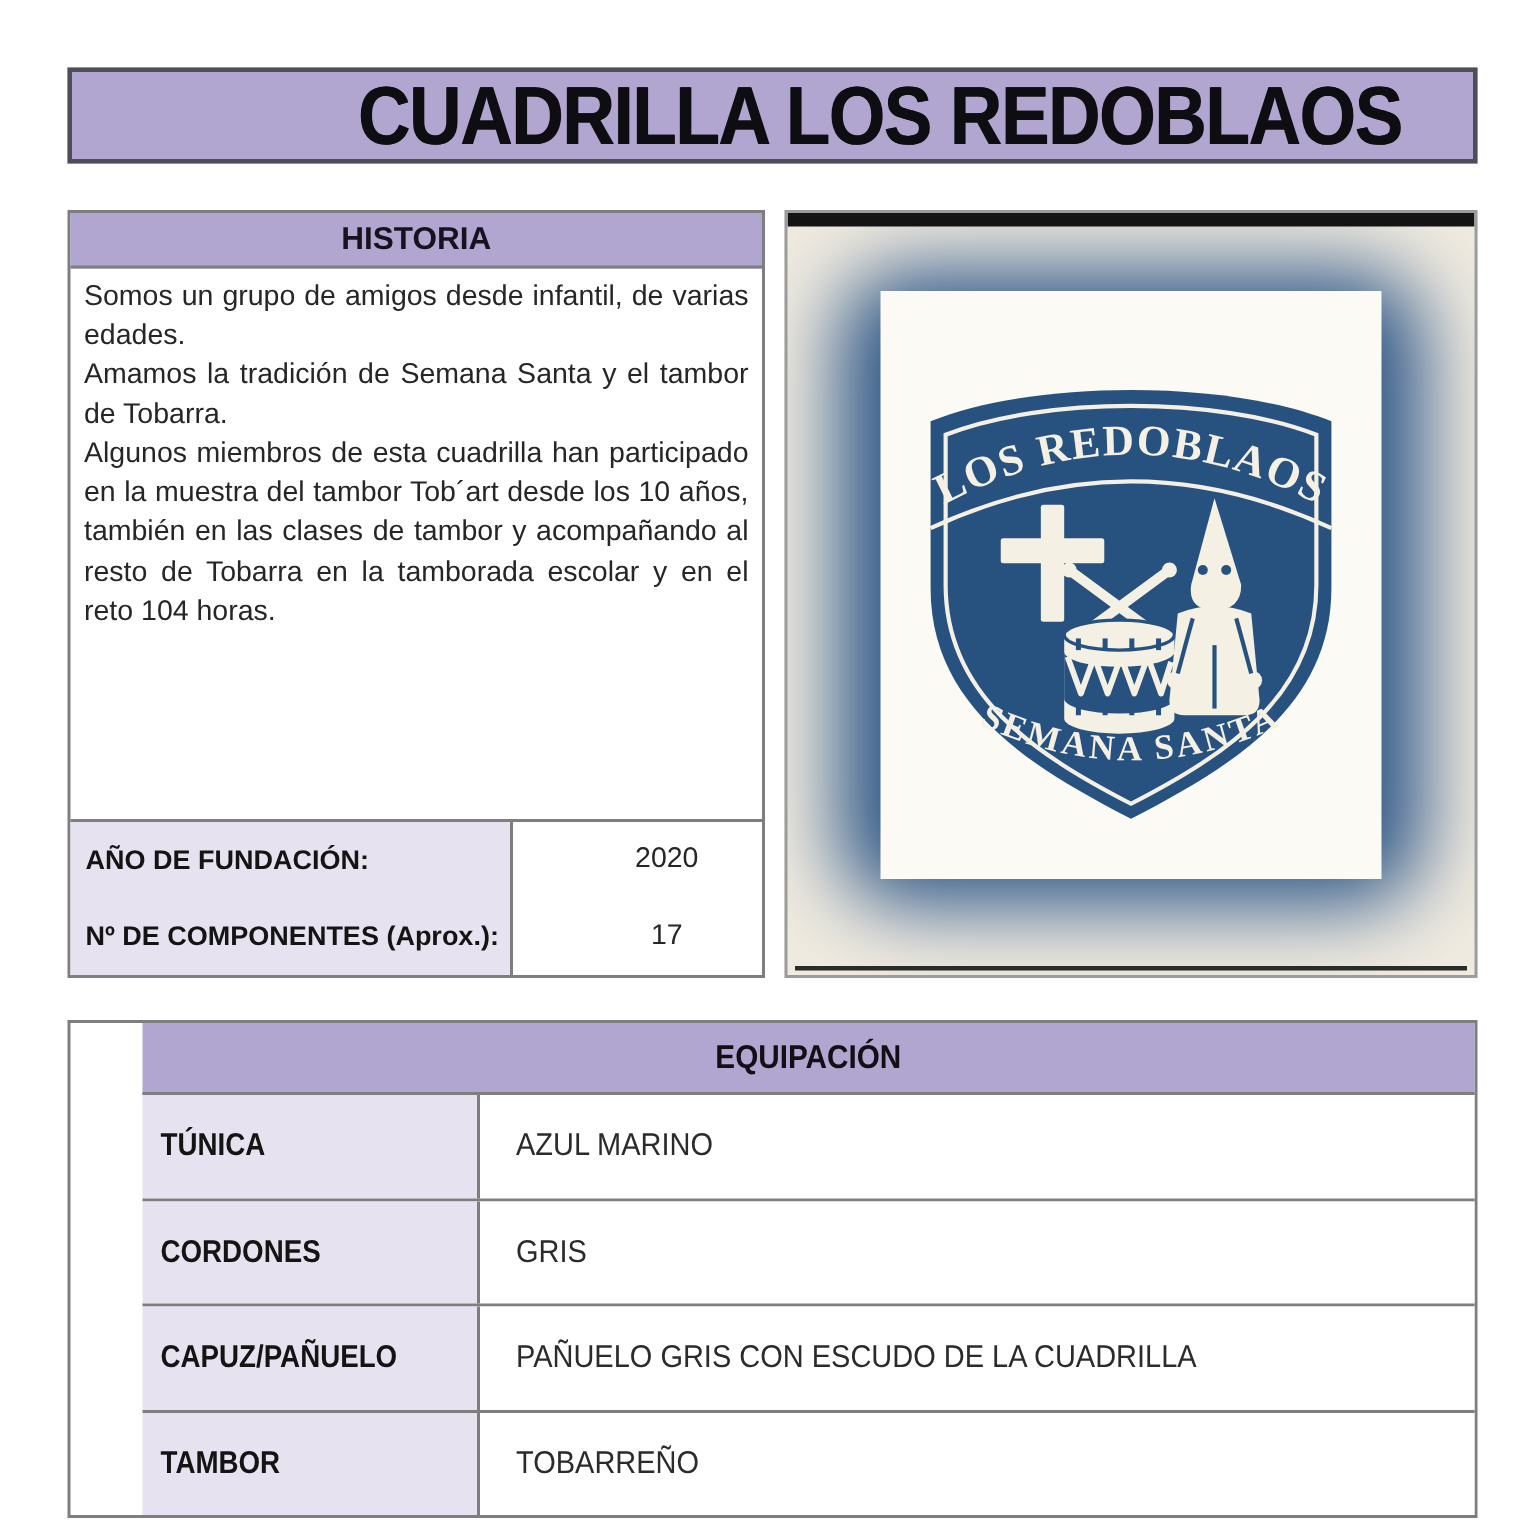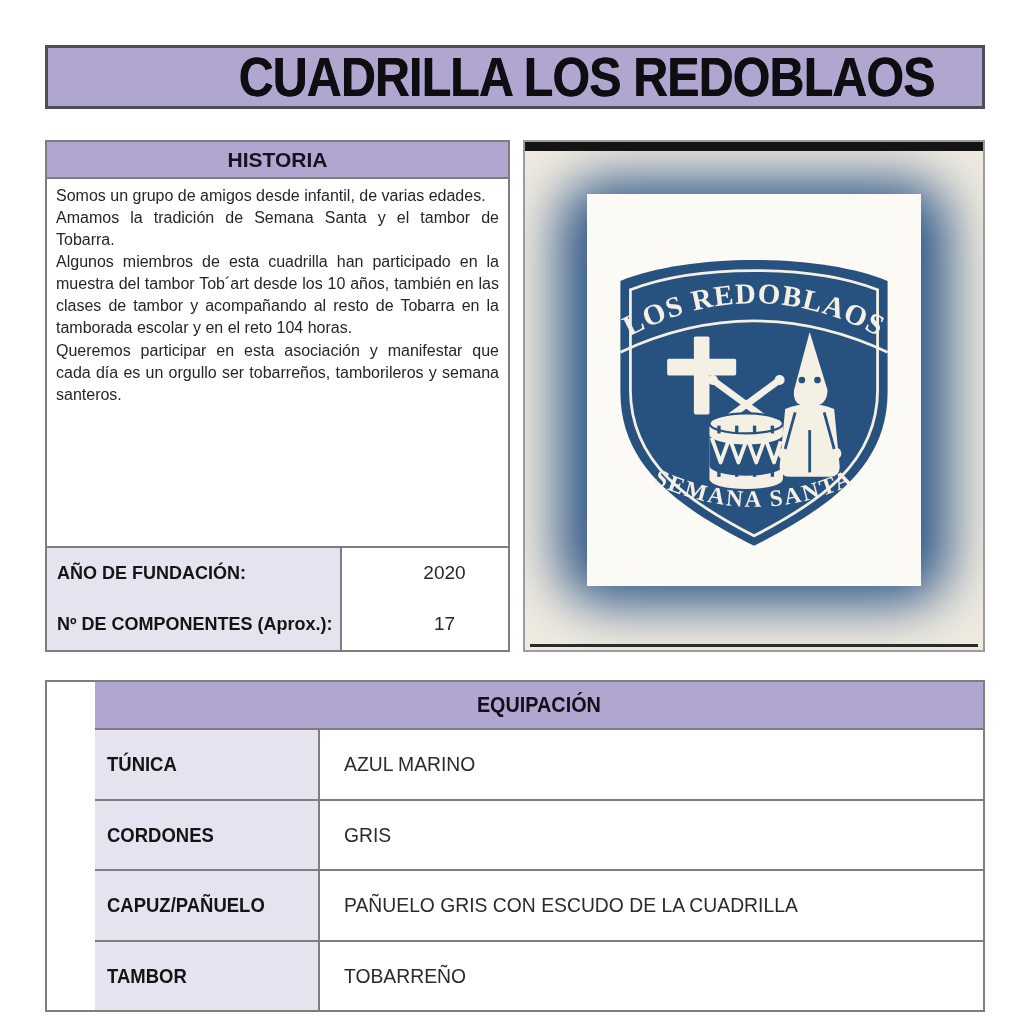--- a/index.html
+++ b/index.html
@@ -25,21 +25,21 @@
     border: 2px solid #7e7e7e; background: #ffffff;
     display: flex; flex-direction: column;
   }
   .hist-header {
     height: 37px; flex: 0 0 37px; background: #b1a6cf; border-bottom: 2px solid #7e7e7e;
     display: flex; align-items: center; justify-content: center;
     font-size: 21px; font-weight: 700; color: #17121f;
   }
   .hist-body {
     flex: 1 1 auto; padding: 6px 9px 0 9px; overflow: hidden;
-    font-size: 16px; line-height: 1.38; text-align: justify; color: #262626;
+    font-size: 19px; line-height: 1.38; text-align: justify; color: #262626;
     border-bottom: 2px solid #7e7e7e;
   }
   .hist-body p { margin: 0; }
   .field-row { flex: 0 0 50px; display: flex; gap: 39px; }
   .field-row + .field-row { flex: 0 0 52px; }
   .field-row .lbl {
     width: 295px; background: #e7e2ef; border-right: 2px solid #7e7e7e;
     display: flex; align-items: center; padding-left: 10px;
     font-size: 18px; font-weight: 700; color: #141414;
   }
@@ -107,21 +107,20 @@
   <div class="title-banner">
     <span class="t">CUADRILLA LOS REDOBLAOS</span>
   </div>
 
   <div class="hist-table">
     <div class="hist-header">HISTORIA</div>
     <div class="hist-body">
       <p>Somos un grupo de amigos desde infantil, de varias edades.</p>
       <p>Amamos la tradición de Semana Santa y el tambor de Tobarra.</p>
       <p>Algunos miembros de esta cuadrilla han participado en la muestra del tambor Tob´art desde los 10 años, también en las clases de tambor y acompañando al resto de Tobarra en la tamborada escolar y en el reto 104 horas.</p>
-      <p>Queremos participar en esta asociación y manifestar que cada día es un orgullo ser tobarreños, tamborileros y semana santeros.</p>
     </div>
     <div class="field-row">
       <div class="lbl">AÑO DE FUNDACIÓN:</div>
       <div class="val">2020</div>
     </div>
     <div class="field-row">
       <div class="lbl">Nº DE COMPONENTES (Aprox.):</div>
       <div class="val">17</div>
     </div>
   </div>

